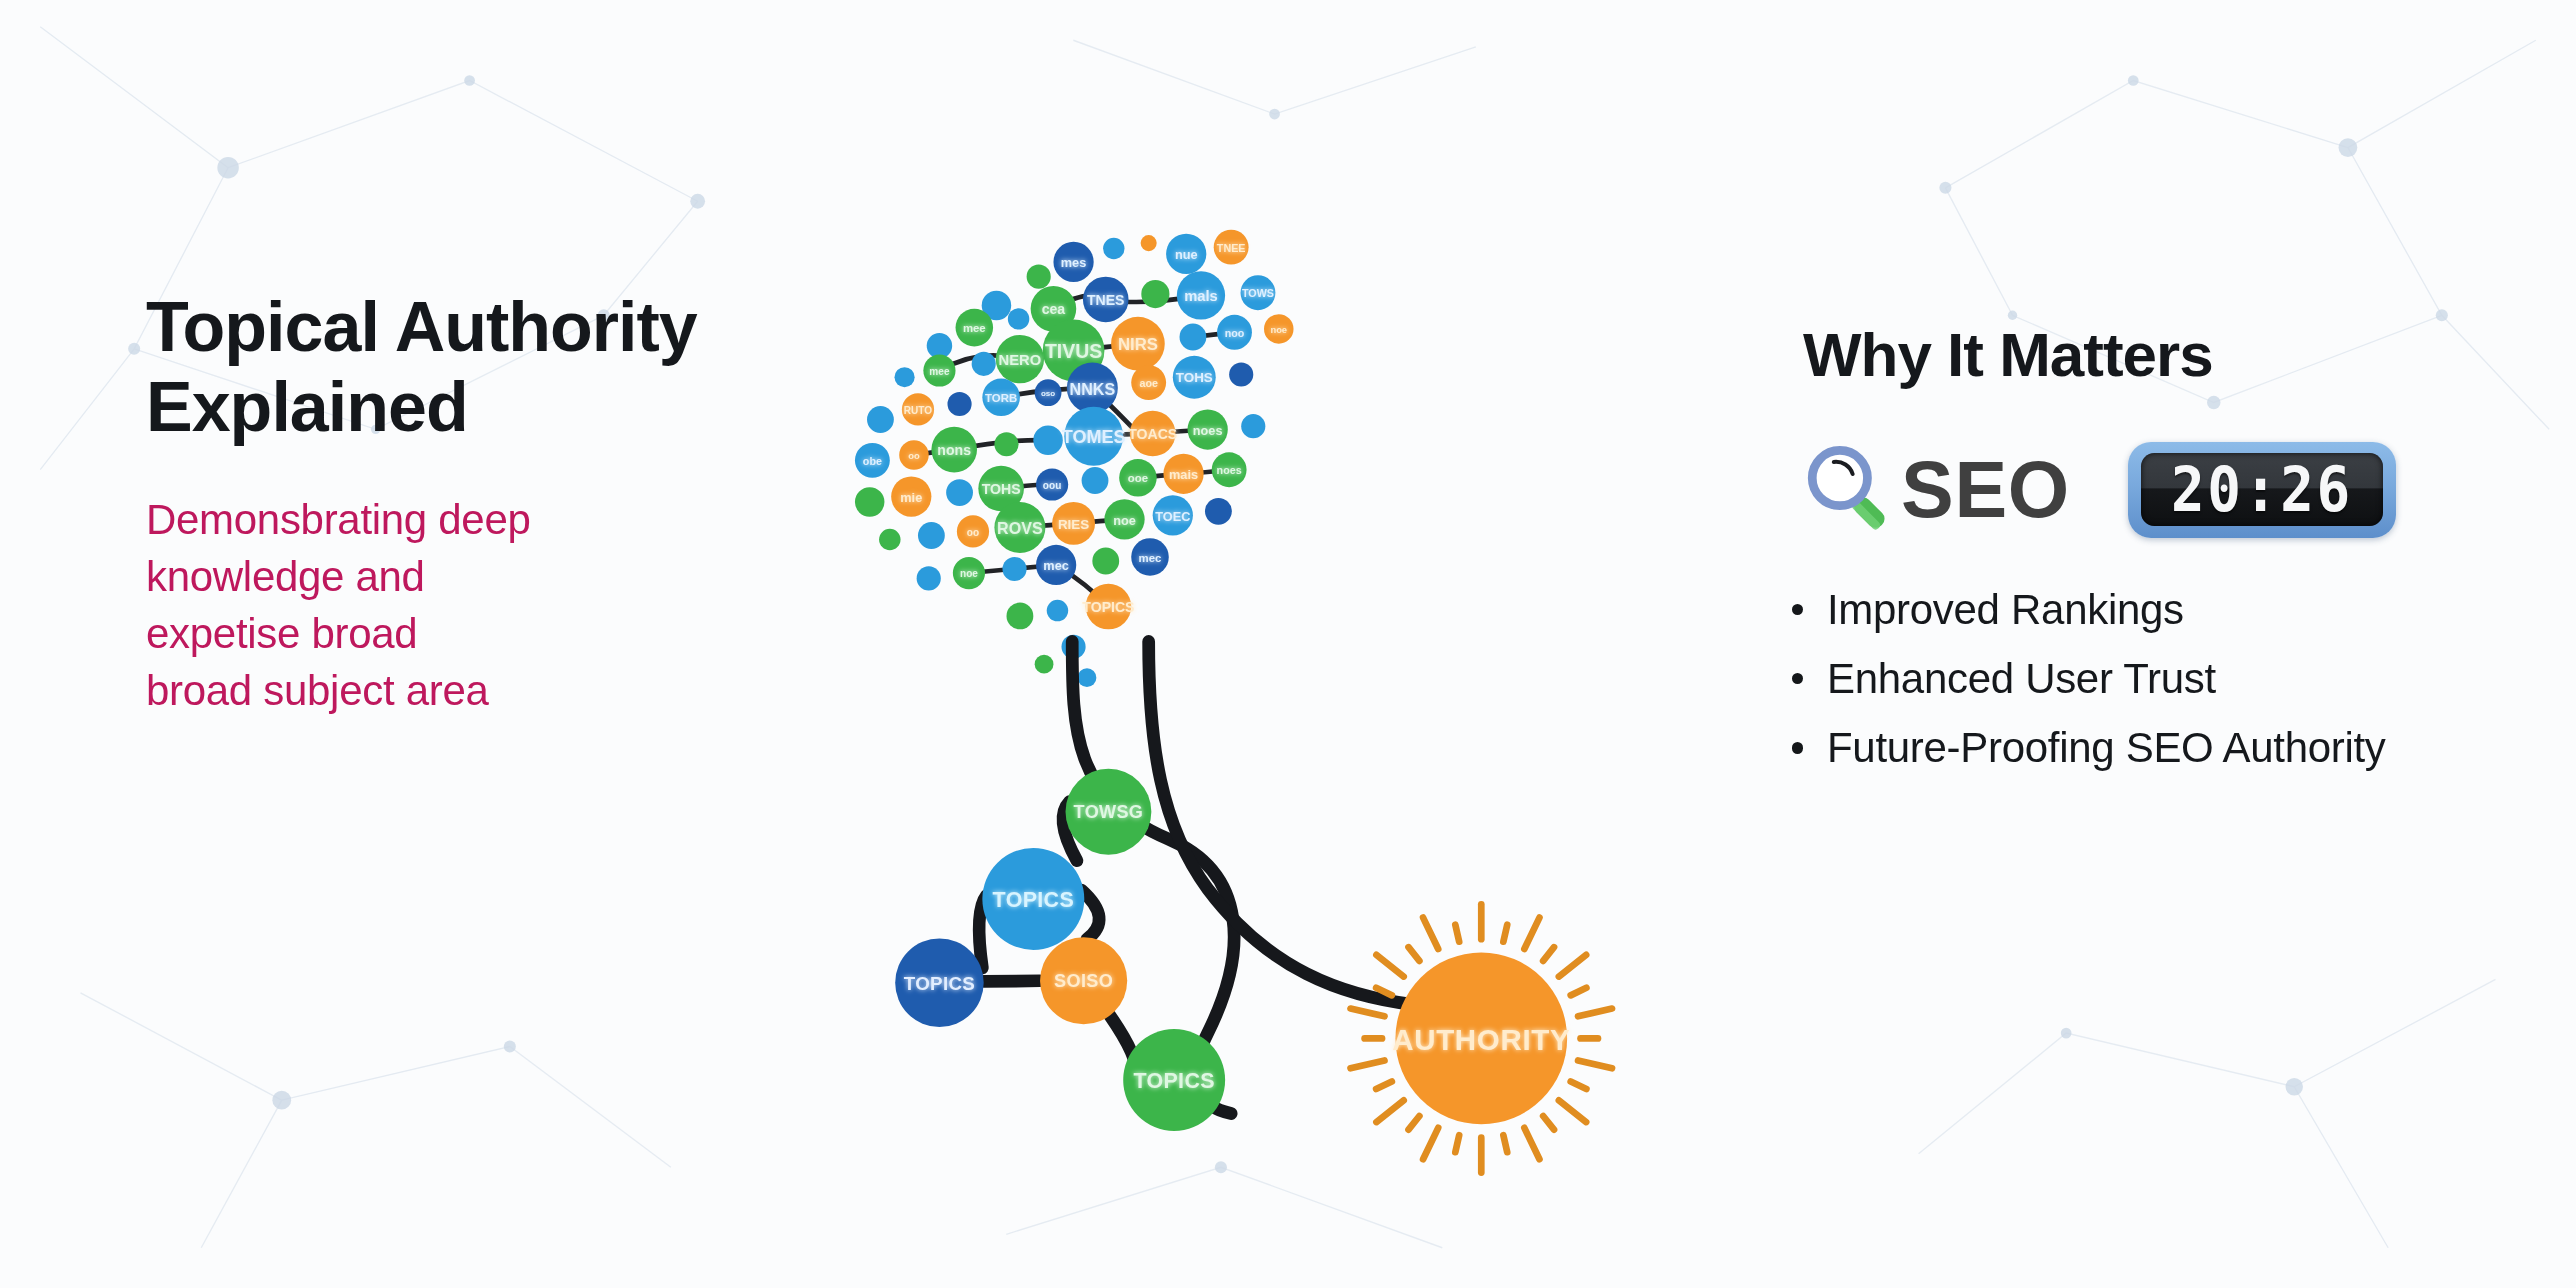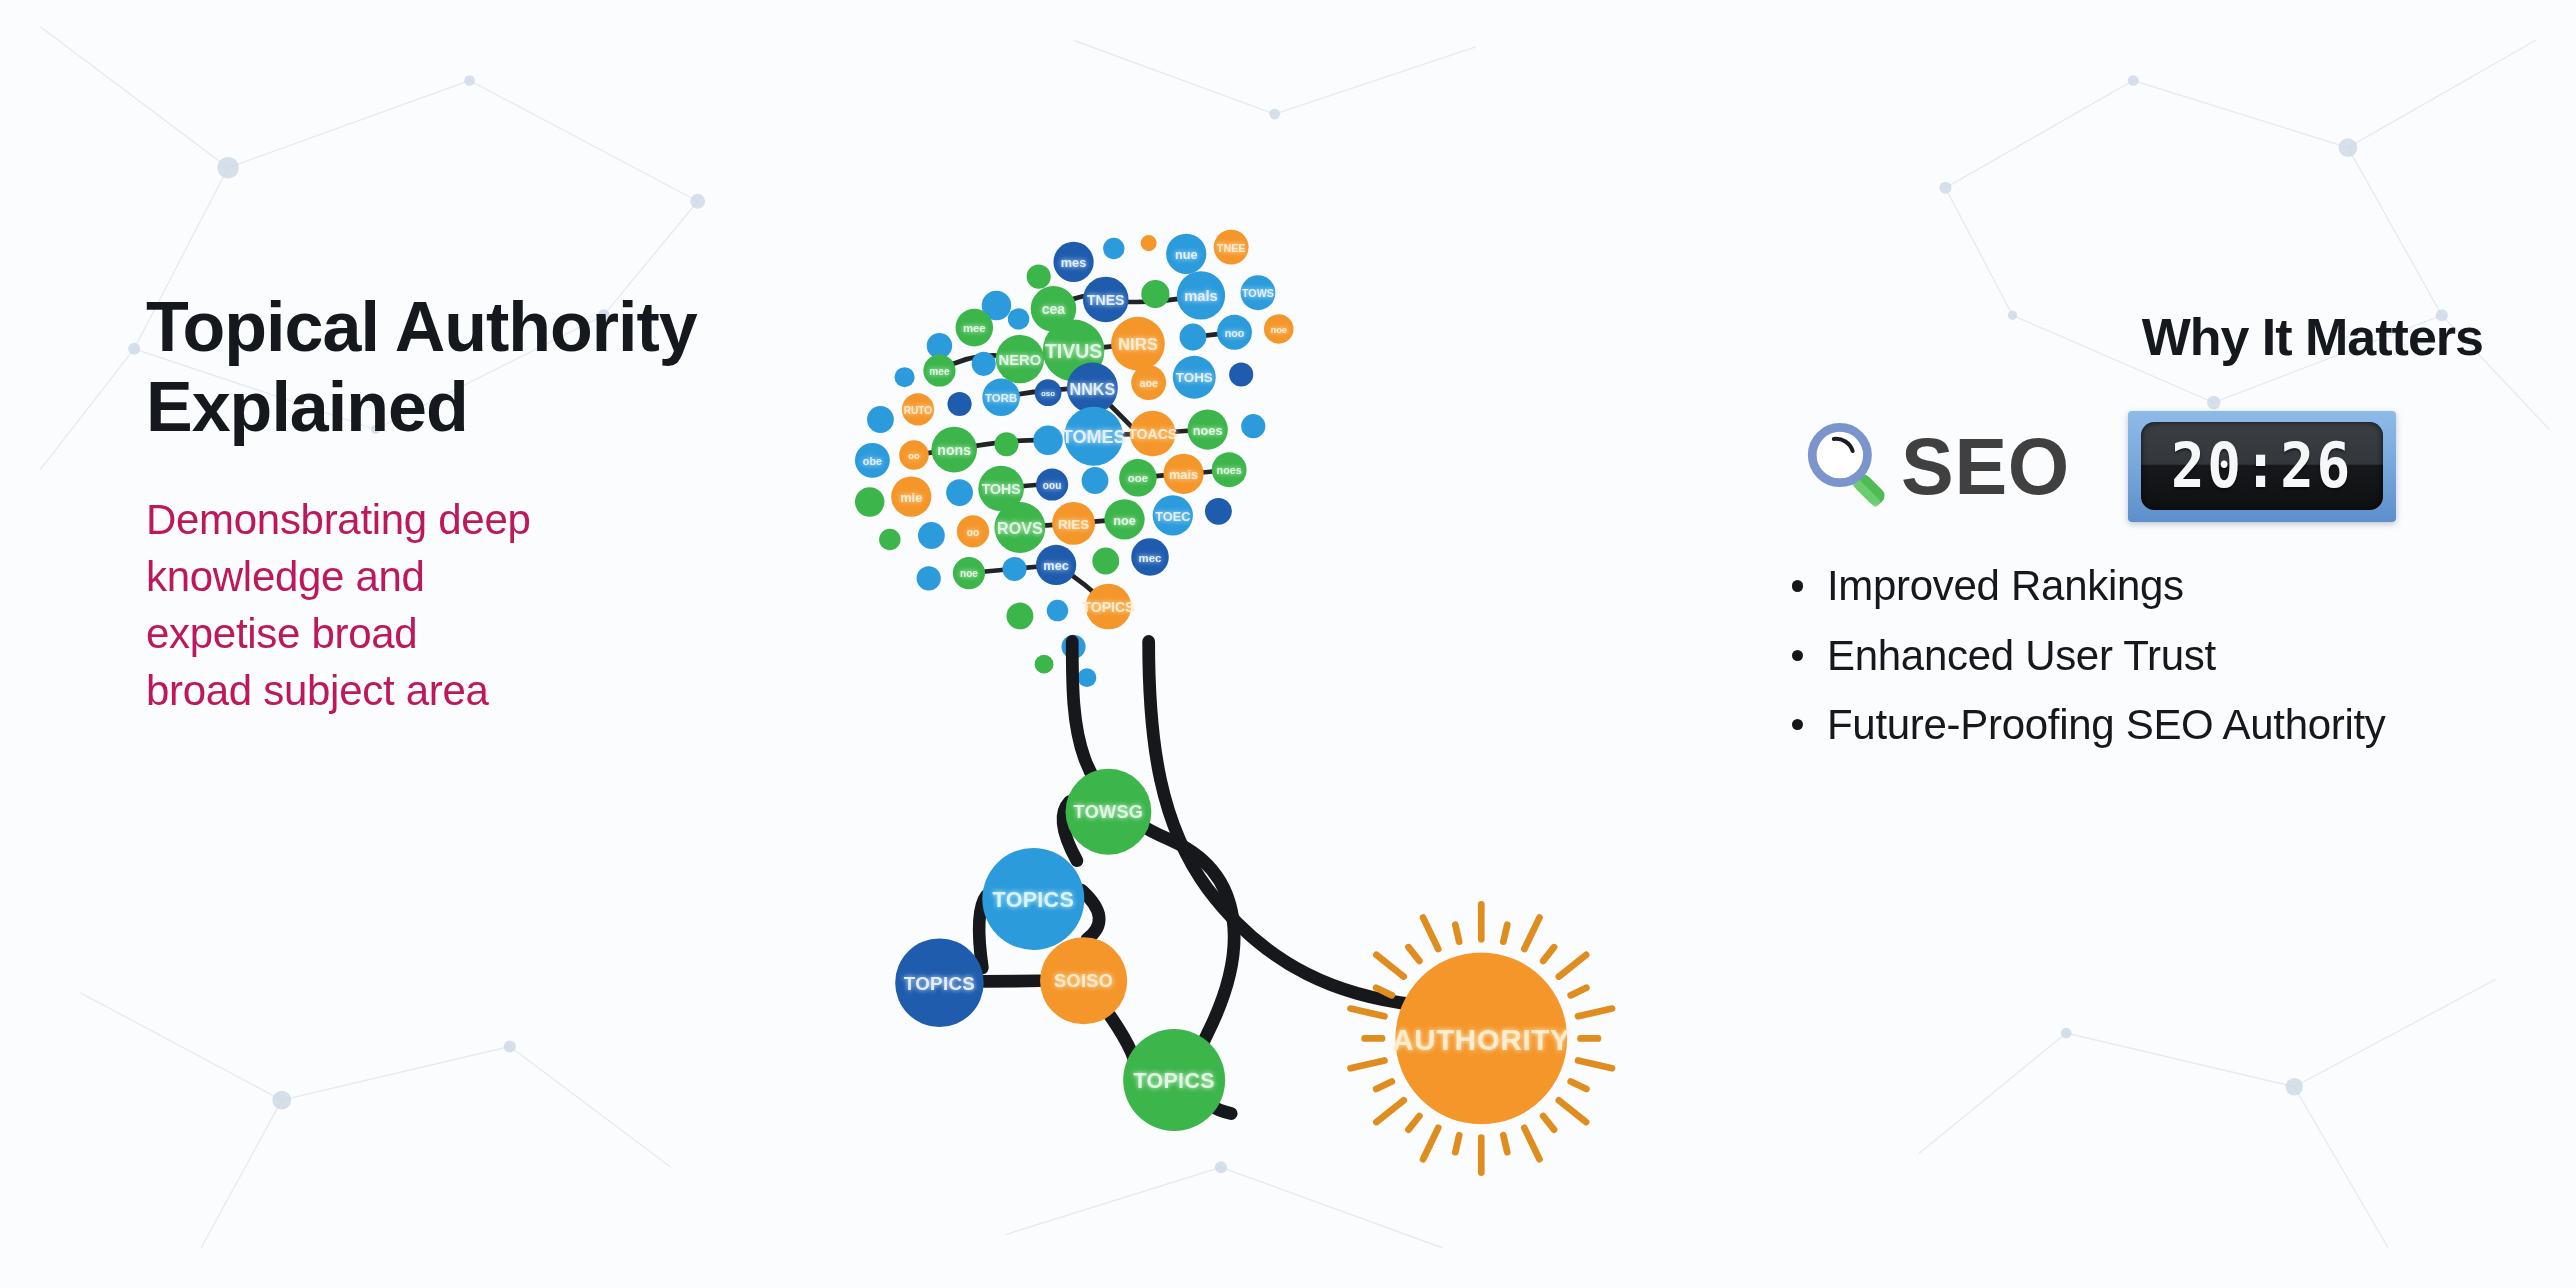--- a/index.html
+++ b/index.html
@@ -21,33 +21,33 @@
     letter-spacing:-1px;margin:0;
   }
   .sub-left{
     margin:43px 0 0 0;font-size:42px;line-height:1.36;color:#be185d;
     font-weight:400;letter-spacing:-0.3px;max-width:510px;
   }
 
   
   .right-col{position:absolute;left:1788px;top:305px;width:698px;}
   .h-right{
-    font-size:52px;line-height:1.14;font-weight:700;color:#15181c;
-    letter-spacing:-1px;margin:3px;white-space:nowrap;text-align:right;
+    font-size:62px;line-height:1.14;font-weight:700;color:#15181c;
+    letter-spacing:-1px;margin:15px;white-space:nowrap;
   }
   .seo-row{display:flex;align-items:center;margin-top:42px;height:114px;}
   .mag{width:101px;height:101px;position:relative;flex:0 0 auto;margin-right:12px;}
   .seo-word{
     font-size:79px;font-weight:700;color:#404040;letter-spacing:0.7px;
     line-height:1;margin-right:58px;
   }
 
   
   .clock{
-    width:268px;height:111px;border-radius:4px;flex:0 0 auto;
+    width:268px;height:96px;border-radius:23px;flex:0 0 auto;
     background:linear-gradient(180deg,#8dbbe8 0%,#79a9dd 45%,#5d8fcb 100%);
     padding:11.4px 12.7px;box-sizing:border-box;
     box-shadow:0 2px 6.7px rgba(40,70,110,.30);
     position:relative;
   }
   .clock-screen{
     width:100%;height:100%;border-radius:13.4px;overflow:hidden;position:relative;
     background:linear-gradient(180deg,#3b3f44 0%,#33373c 48%,#16181b 49%,#0e1012 100%);
     display:flex;align-items:center;justify-content:center;
     box-shadow:inset 0 0 6.7px rgba(0,0,0,.75);

